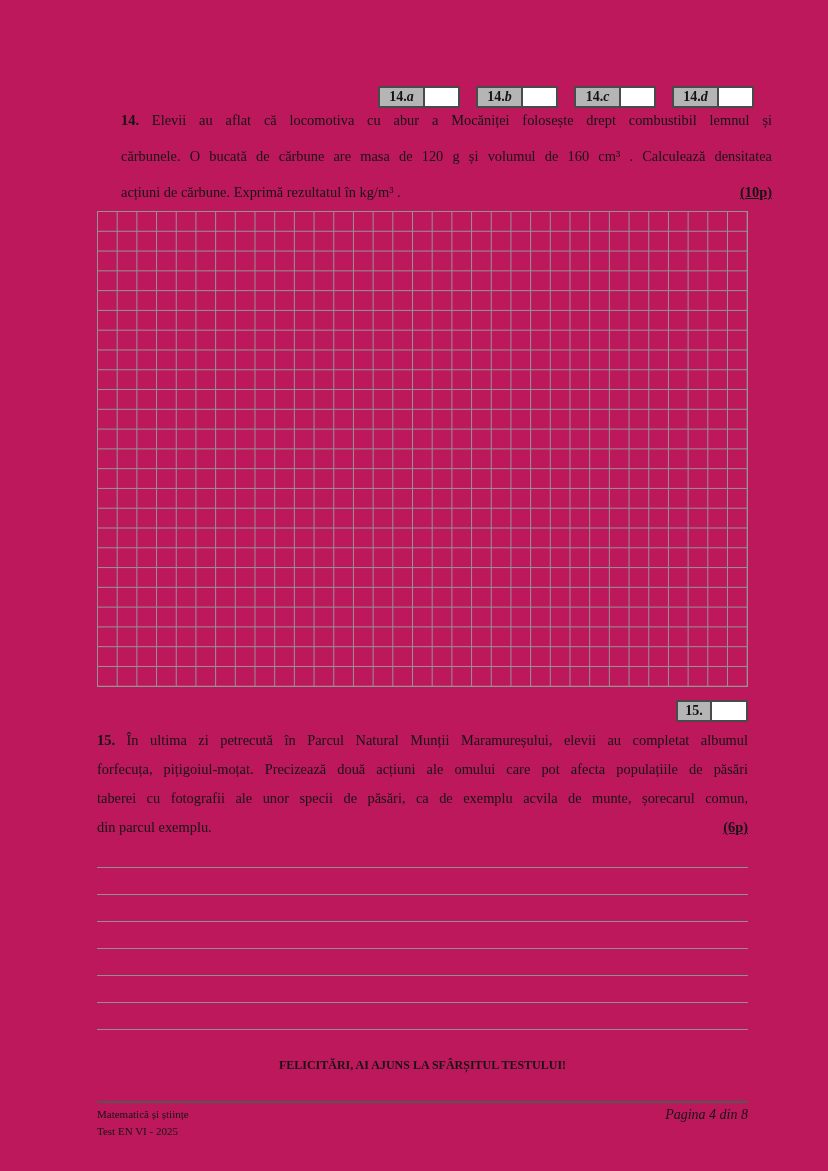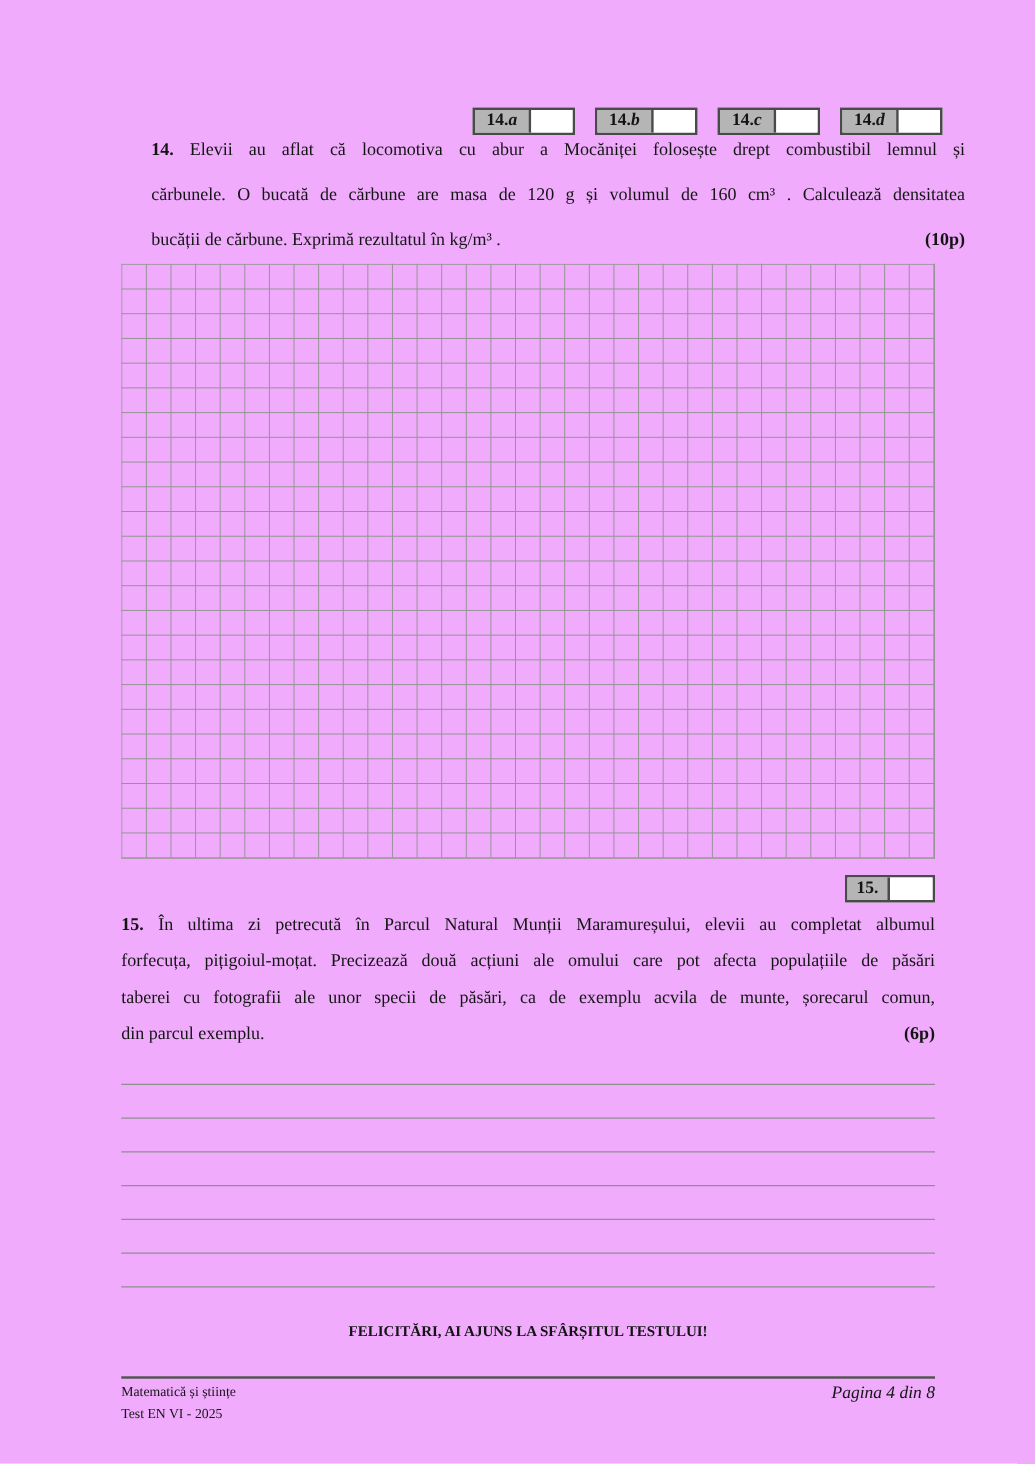--- a/index.html
+++ b/index.html
@@ -1,20 +1,20 @@
 <!DOCTYPE html>
 <html><head>
 <meta charset="utf-8">
 <style>
   html, body { margin: 0; padding: 0; background: #ffffff; }
   .page {
     position: relative;
     width: 828px;
     height: 1171px;
-    background: #f0abfc;
+    background: #be185d;
     font-family: "Liberation Serif", "DejaVu Serif", serif;
     color: #141414;
     overflow: hidden;
   }
 
   
   .boxes-row {
     position: absolute;
     left: 378px; top: 86px;
     display: flex;
@@ -67,21 +67,21 @@
     overflow: hidden;
     white-space: nowrap;
   }
   .jline b { font-weight: bold; }
   .lastline {
     display: flex;
     justify-content: space-between;
     overflow: hidden;
     white-space: nowrap;
   }
-  .points { font-weight: bold; }
+  .points { font-weight: bold; text-decoration: underline; }
 
   
   .work-grid {
     position: absolute;
     left: 97px; top: 211px;
     box-sizing: content-box;
     width: 650px; height: 475px;
     border-right: 1px solid #949494;
     border-bottom: 1px solid #949494;
     background-image:
@@ -164,21 +164,21 @@
           <i>d</i>
         </div>
       <div class="blank-cell"></div>
     </div>
   </div>
 
   <div class="question q14">
     <div class="jline"><b>14.</b> <span>Elevii au aflat că locomotiva cu abur a Mocăniței folosește drept combustibil lemnul și</span></div>
     <div class="jline"><span>cărbunele. O bucată de cărbune are masa de 120 g și volumul de 160 cm³ . Calculează densitatea</span></div>
     <div class="lastline">
-        <span>bucății de cărbune. Exprimă rezultatul în kg/m³ .</span>
+        <span>acțiuni de cărbune. Exprimă rezultatul în kg/m³ .</span>
         <b class="points">(10p)</b>
       </div>
   </div>
 
   <div class="work-grid" style="background-size: 19.697px 19.7917px;"></div>
 
   <div class="box15">
     <div class="score-box">
       <div class="label-cell">
           <b>15.</b>

